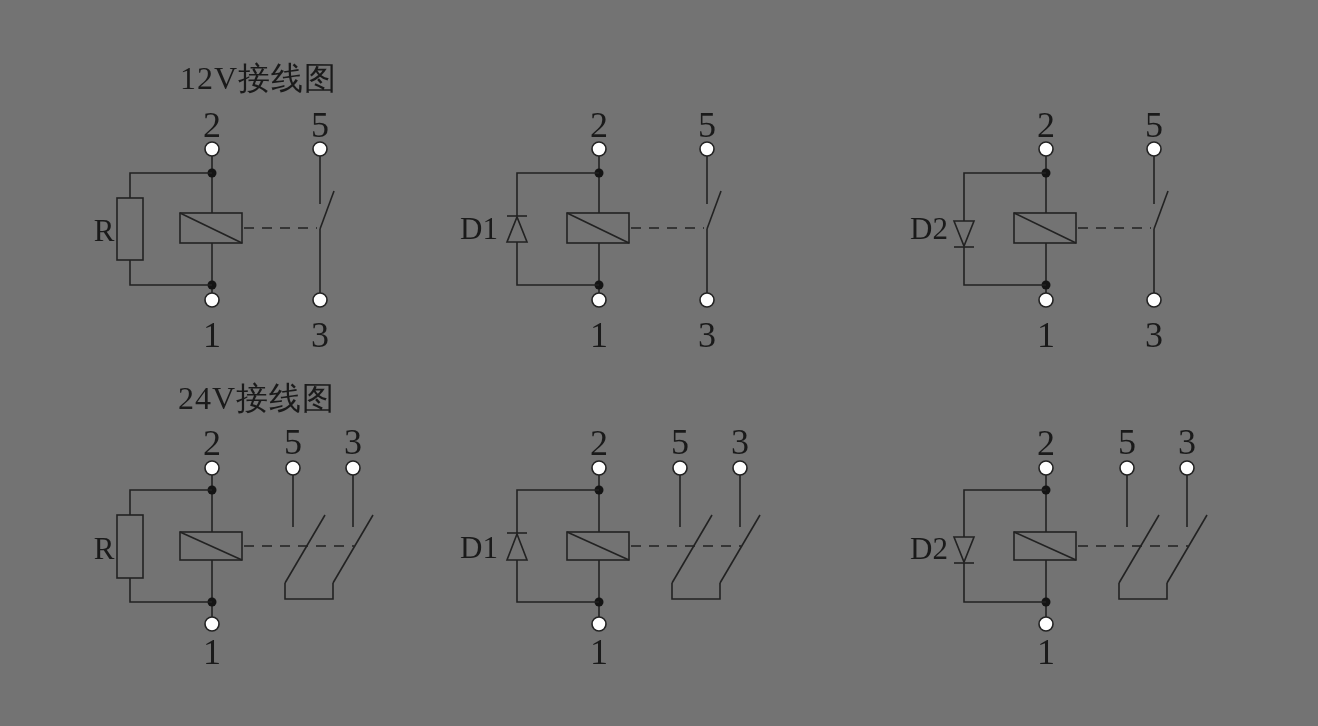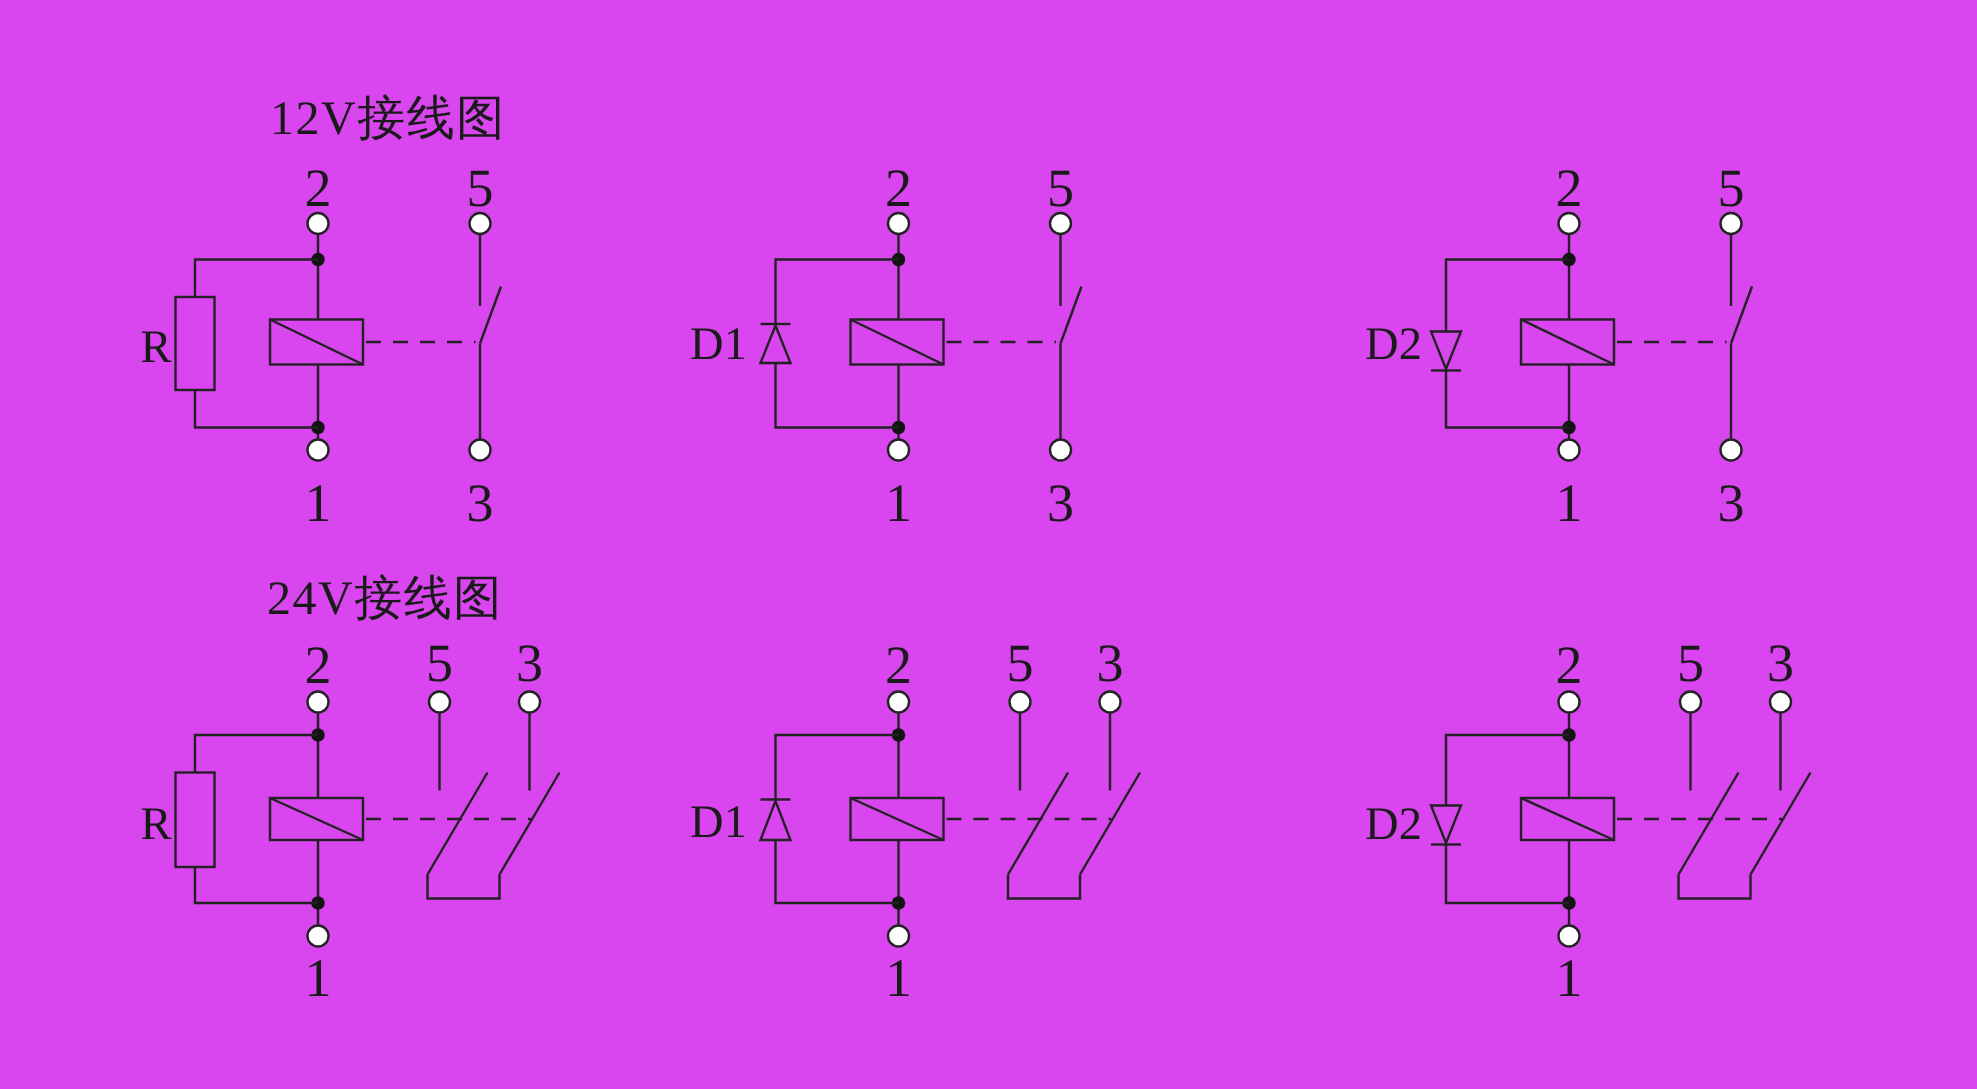--- a/index.html
+++ b/index.html
@@ -4,21 +4,21 @@
 <style>
   html, body {
     margin: 0;
     padding: 0;
     background: #ffffff;
   }
   .page {
     position: relative;
     width: 1318px;
     height: 726px;
-    background: #d946ef;
+    background: #737373;
     overflow: hidden;
   }
   svg { display: block; }
   .st   { fill: none; stroke: #222222; stroke-width: 1.6; }
   .dash { stroke-dasharray: 10 8; }
   .term { fill: #ffffff; stroke: #222222; stroke-width: 1.6; }
   .dot  { fill: #141414; stroke: none; }
   text  {
     fill: #1a1a1a;
     font-family: "Liberation Serif", "DejaVu Serif", serif;

